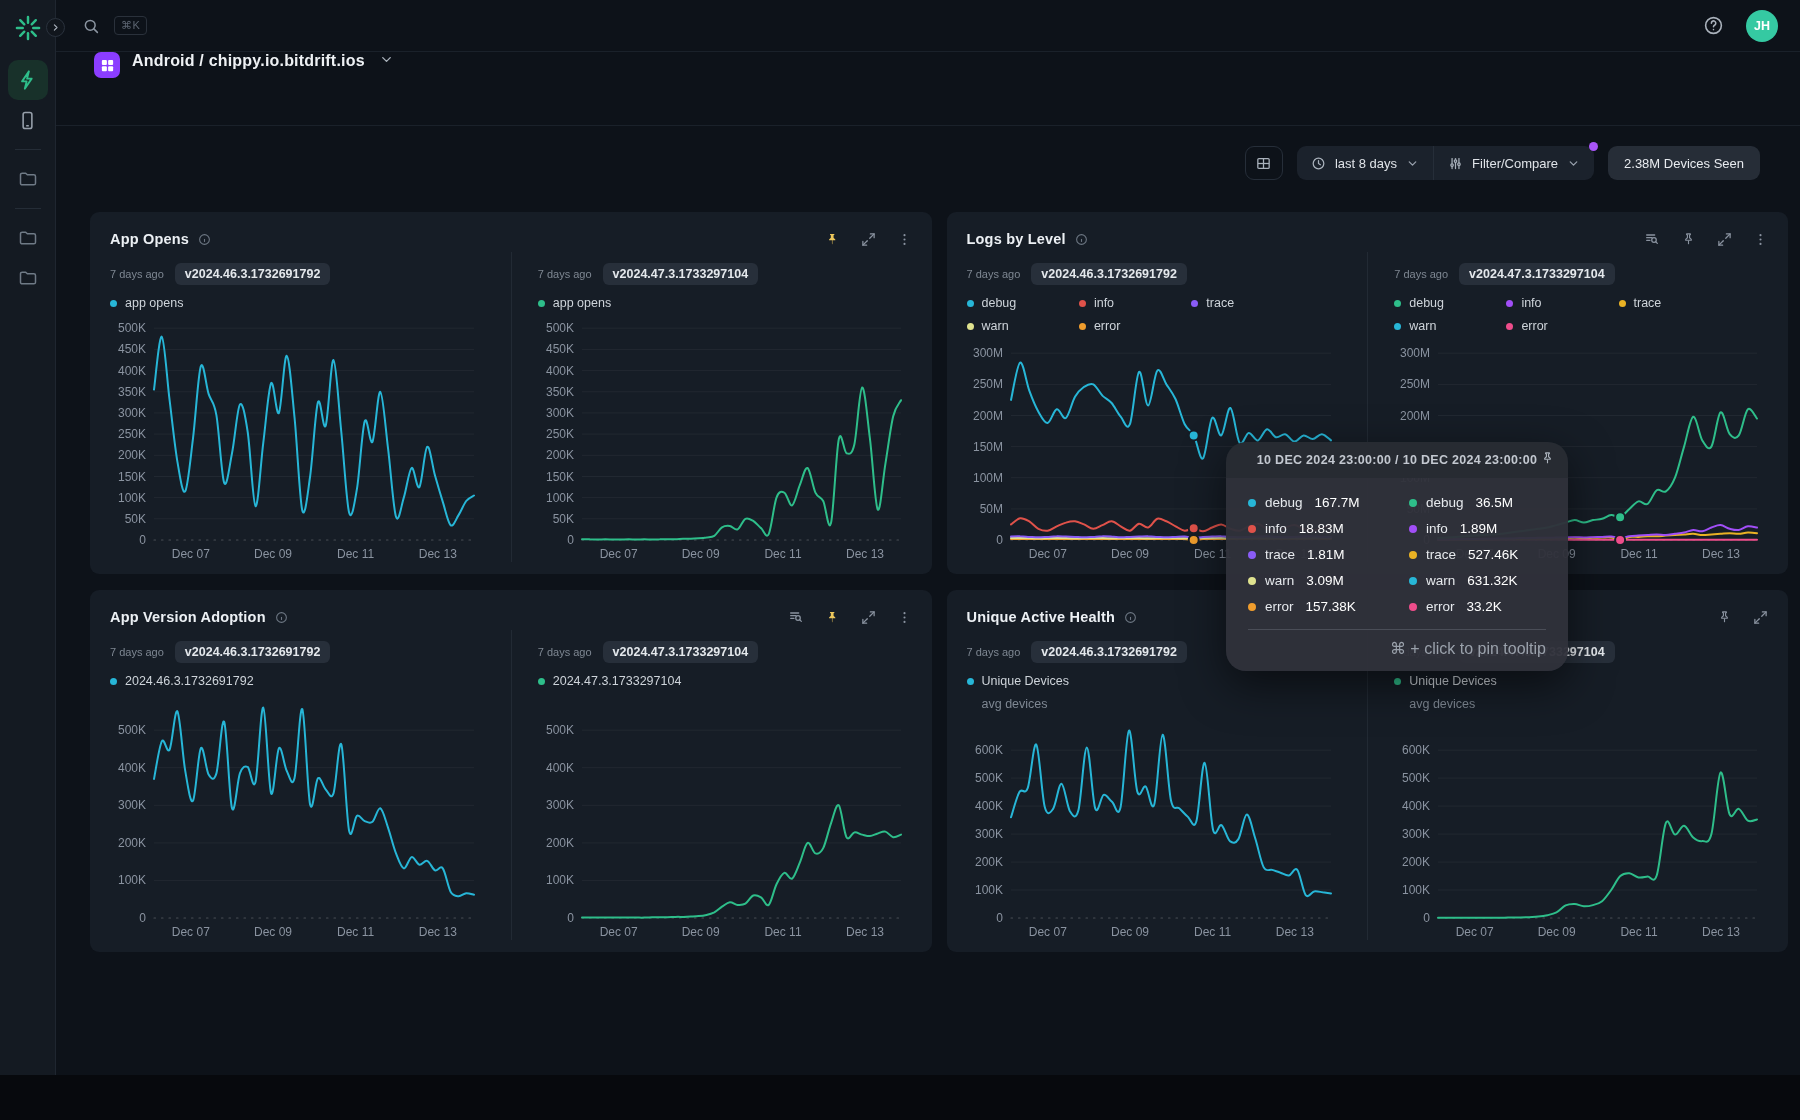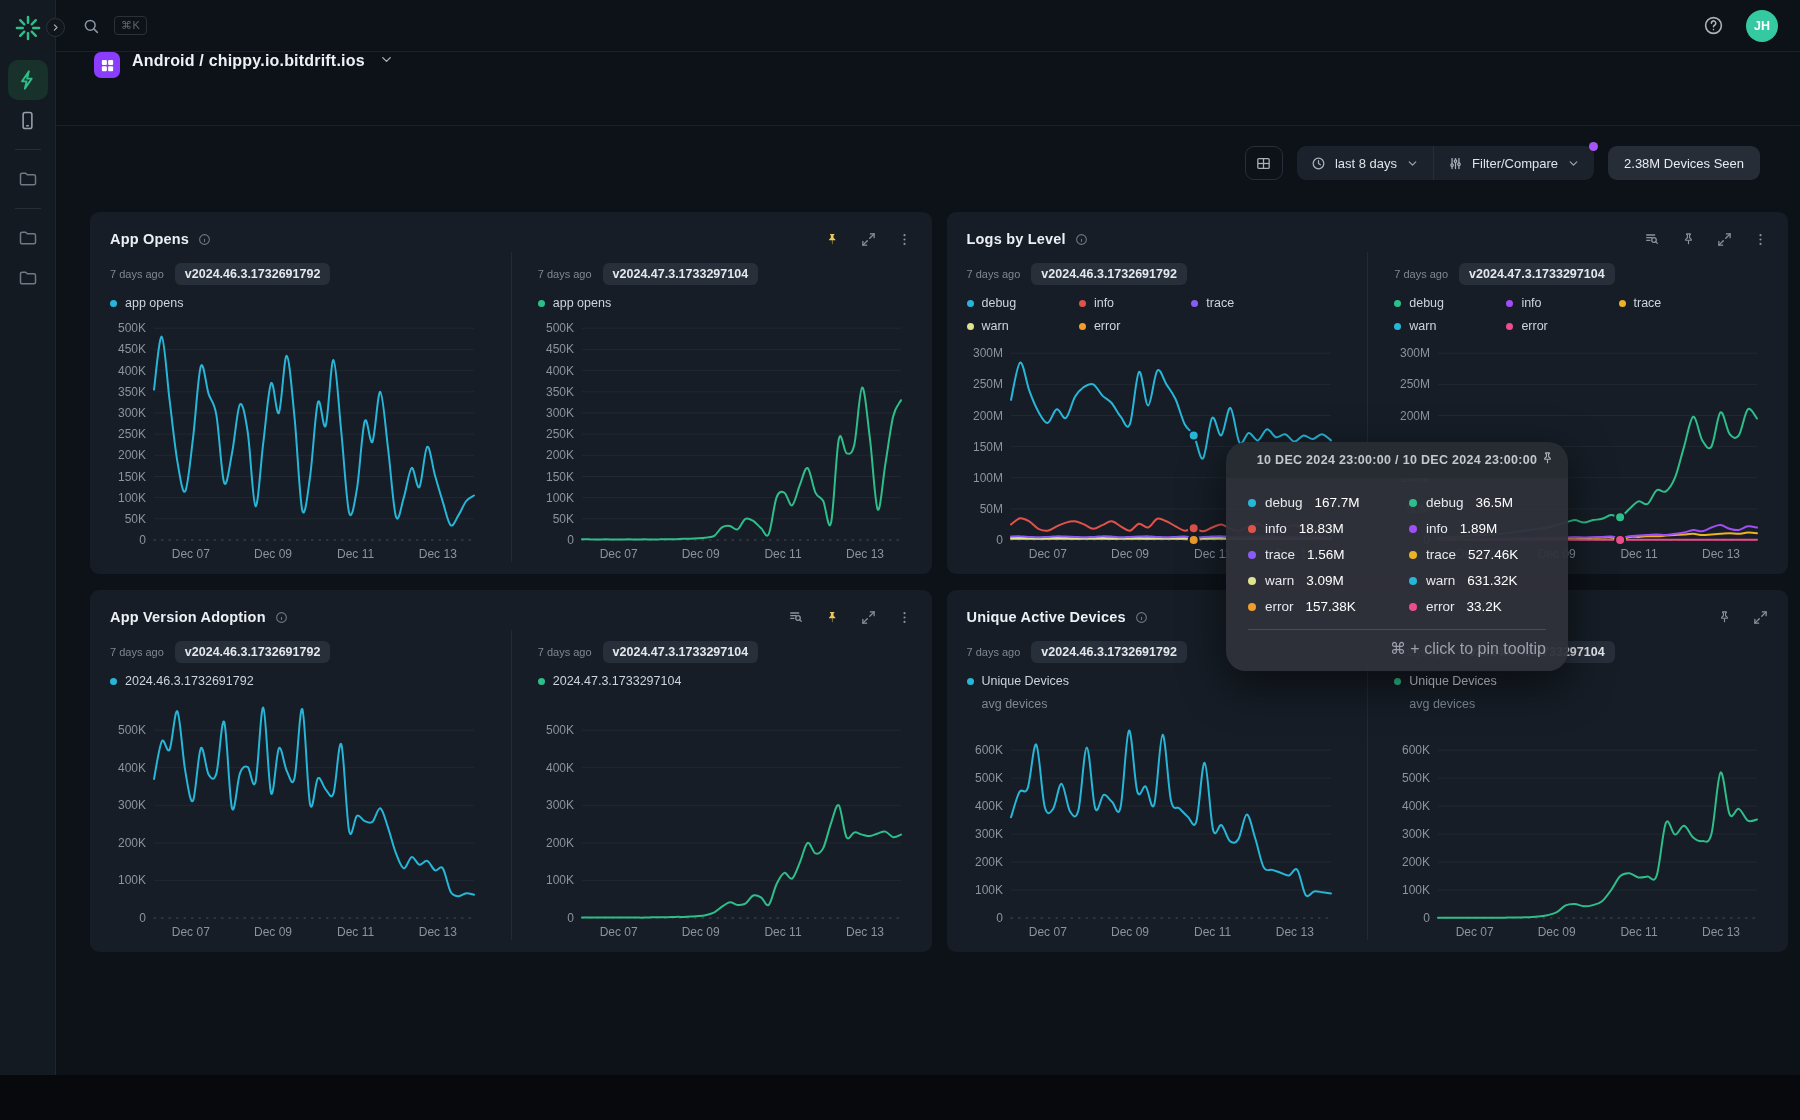--- a/index.html
+++ b/index.html
@@ -630,21 +630,21 @@
                 <text x="327.0" y="242" text-anchor="middle" font-size="12" fill="#8a93a0">Dec 13</text>
                 <path d="M44.0 223.6C45.3 223.6 49.2 223.6 51.8 223.6C54.4 223.6 57.0 223.6 59.6 223.6C62.2 223.6 64.7 223.6 67.3 223.6C69.9 223.6 72.5 223.6 75.1 223.6C77.7 223.6 80.3 223.6 82.9 223.6C85.5 223.6 88.1 223.6 90.7 223.6C93.3 223.6 95.9 223.6 98.5 223.6C101.1 223.6 103.7 223.7 106.2 223.6C108.8 223.6 111.4 223.3 114.0 223.2C116.6 223.2 119.2 223.2 121.8 223.2C124.4 223.2 127.0 223.3 129.6 223.2C132.2 223.2 134.8 222.9 137.4 222.9C140.0 222.8 142.6 222.9 145.1 222.9C147.7 222.8 150.3 222.6 152.9 222.5C155.5 222.4 158.1 222.4 160.7 222.1C163.3 221.9 165.9 221.6 168.5 221.0C171.1 220.4 173.7 219.7 176.3 218.4C178.9 217.0 181.5 214.4 184.0 212.7C186.6 211.0 189.2 208.5 191.8 208.2C194.4 207.9 197.0 210.6 199.6 210.9C202.2 211.1 204.8 211.3 207.4 209.7C210.0 208.2 212.6 202.5 215.2 201.5C217.8 200.4 220.4 201.8 223.0 203.3C225.5 204.9 228.1 213.0 230.7 210.9C233.3 208.7 235.9 195.5 238.5 190.2C241.1 184.9 243.7 179.9 246.3 178.9C248.9 178.0 251.5 186.3 254.1 184.6C256.7 182.8 259.3 174.4 261.9 168.4C264.4 162.5 267.0 150.4 269.6 148.9C272.2 147.4 274.8 158.5 277.4 159.4C280.0 160.3 282.6 159.1 285.2 154.1C287.8 149.1 290.4 136.5 293.0 129.3C295.6 122.2 298.2 109.0 300.8 111.3C303.3 113.6 305.9 138.7 308.5 143.2C311.1 147.7 313.7 138.8 316.3 138.4C318.9 137.9 321.5 140.0 324.1 140.6C326.7 141.2 329.3 142.3 331.9 142.1C334.5 141.9 337.1 140.2 339.7 139.5C342.3 138.7 344.8 137.0 347.4 137.6C350.0 138.2 352.6 142.7 355.2 143.2C357.8 143.7 361.7 141.0 363.0 140.6" fill="none" stroke="#2ebe8a" stroke-width="2" stroke-linecap="round" stroke-linejoin="round"></path>
               </svg>
             </div>
         </div>
       </div>
     </section>
 
     <section class="panel">
       <div class="panel-head">
-        <span class="panel-title">Unique Active Devices</span>
+        <span class="panel-title">Unique Active Health</span>
         <span class="info-ic">
           <svg width="13" height="13" viewBox="0 0 24 24" fill="none" stroke="currentColor" stroke-width="2">
               <circle cx="12" cy="12" r="9"></circle>
               <line x1="12" y1="11" x2="12" y2="16.5"></line>
               <line x1="12" y1="7.5" x2="12" y2="7.6"></line>
             </svg>
         </span>
         <div class="panel-actions">
           <span class="act">
             <svg width="15" height="15" viewBox="0 0 24 24" fill="none" stroke="currentColor" stroke-width="1.8" stroke-linejoin="round">
@@ -759,21 +759,21 @@
             <span class="tt-value">167.7M</span>
           </span>
           <span class="tt-row">
             <span class="tt-dot" style="background:#e0524a"></span>
             <span class="tt-label">info</span>
             <span class="tt-value">18.83M</span>
           </span>
           <span class="tt-row">
             <span class="tt-dot" style="background:#8a5cf6"></span>
             <span class="tt-label">trace</span>
-            <span class="tt-value">1.56M</span>
+            <span class="tt-value">1.81M</span>
           </span>
           <span class="tt-row">
             <span class="tt-dot" style="background:#dfe28f"></span>
             <span class="tt-label">warn</span>
             <span class="tt-value">3.09M</span>
           </span>
           <span class="tt-row">
             <span class="tt-dot" style="background:#f09d2d"></span>
             <span class="tt-label">error</span>
             <span class="tt-value">157.38K</span>

